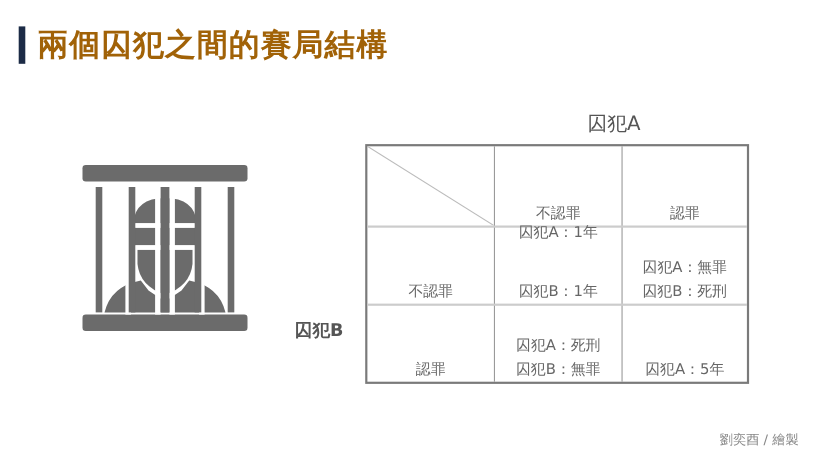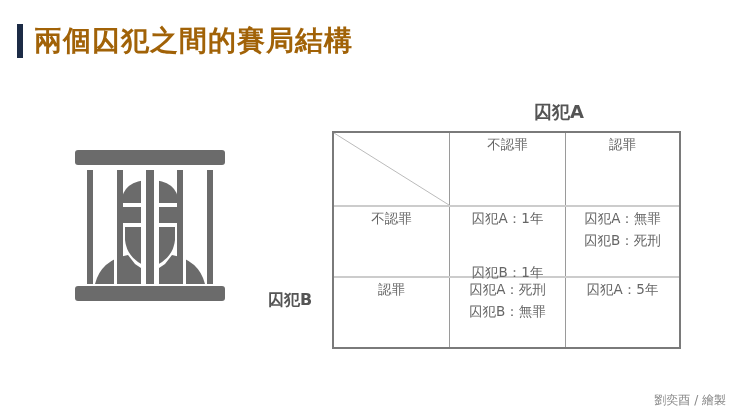--- a/index.html
+++ b/index.html
@@ -7,34 +7,34 @@
       width: 740px; height: 416px; background: #ffffff; position: relative; overflow: hidden;
       font-family: "DejaVu Sans", "Liberation Sans", sans-serif; color: #555;
     }
     .title-bar { position: absolute; left: 17px; top: 24px; width: 6px; height: 34px; background: #1c2b46; }
     .title {
       position: absolute; left: 34px; top: 22px; font-size: 28px; font-weight: bold;
       color: #a16207; letter-spacing: 1px; line-height: 38px; white-space: nowrap;
     }
     .icon { position: absolute; left: 73px; top: 150px; width: 154px; height: 162px; }
     .label-a {
-      position: absolute; left: 534px; top: 100px; font-size: 18px; font-weight: bold; color: #555;
+      position: absolute; left: 534px; top: 100px; font-size: 18px; font-weight: normal; color: #555;
     }
     .label-b {
       position: absolute; left: 268px; top: 264px; font-size: 16px; font-weight: bold; color: #555; margin-top: 26px;
     }
     .matrix {
       position: absolute; left: 332px; top: 131px; width: 345px; height: 214px;
       border: 2px solid #7a7a7a; box-sizing: content-box;
     }
     .hline, .vline { position: absolute; background: #cccccc; }
     .vline { width: 1px; top: 0; bottom: 0; background: #9a9a9a; }
     .hline { height: 2px; left: 0; right: 0; }
     .cell {
-      position: absolute; display: flex; flex-direction: column; align-items: center; justify-content: flex-start;
+      position: absolute; display: flex; flex-direction: column; align-items: center; justify-content: flex-end;
       font-size: 13.5px; color: #666; line-height: 22px;
     }
     .diag { position: absolute; left: 0; top: 0; }
     .credit {
       position: absolute; right: 14px; top: 392px; font-size: 12px; color: #888;
     }
   </style>
 </head>
 <body>
 

